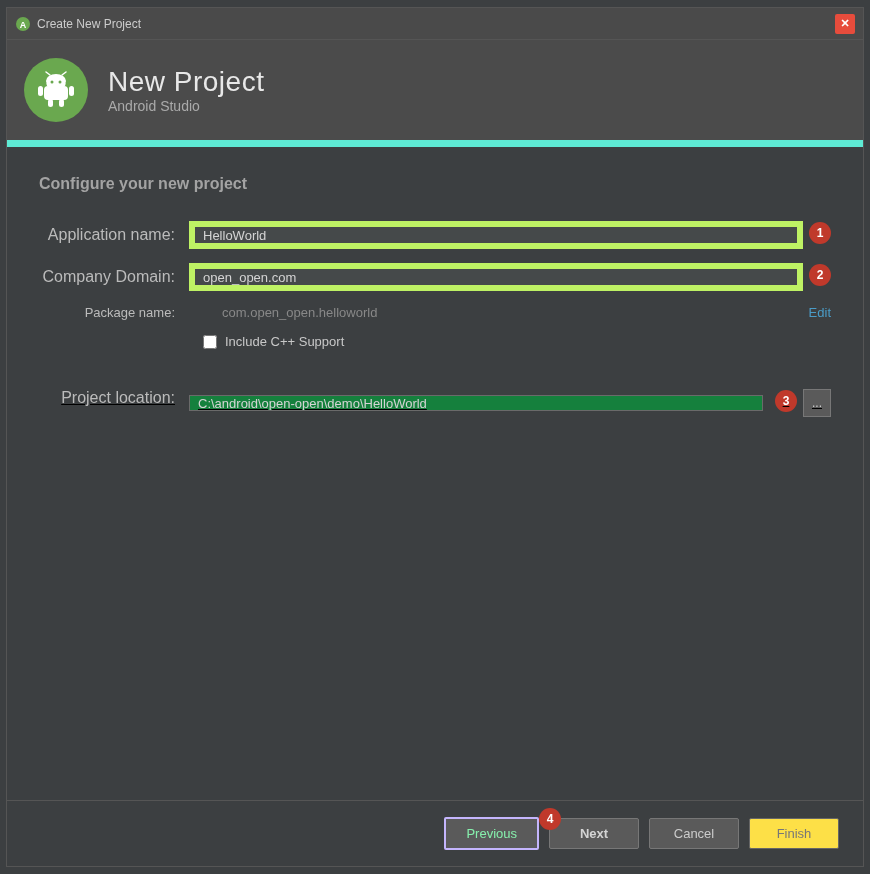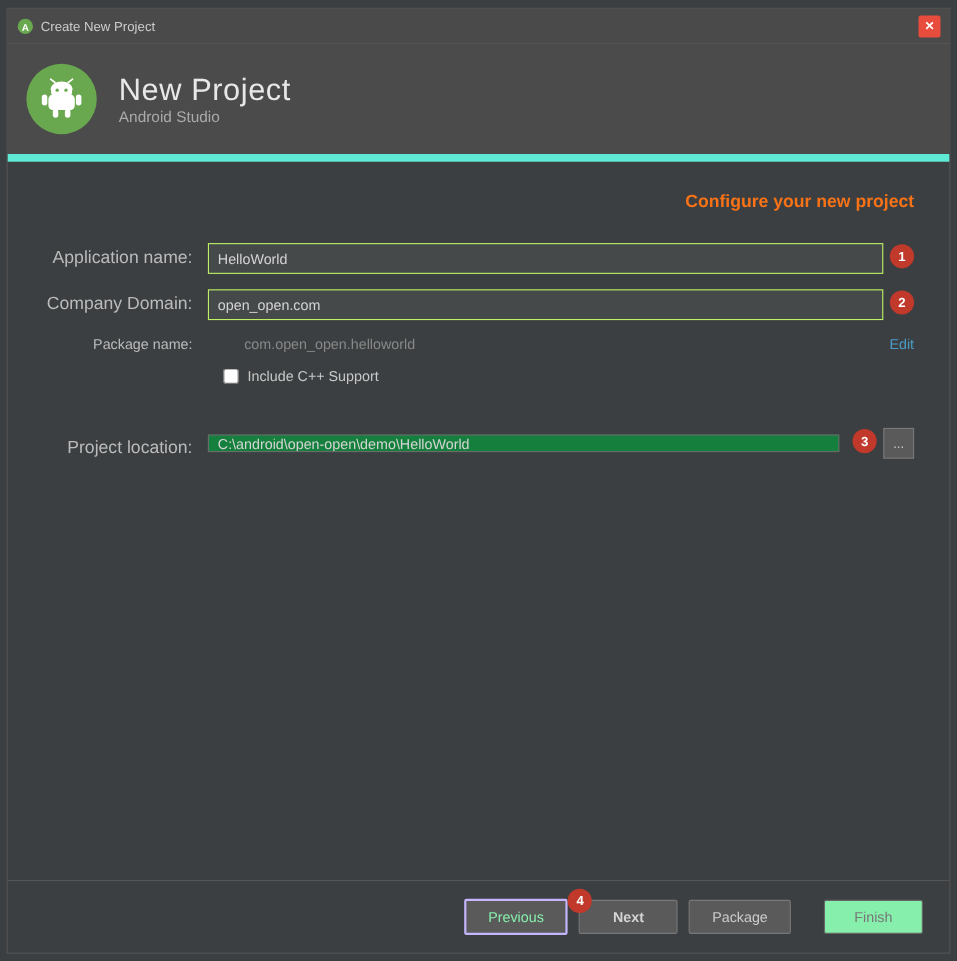--- a/index.html
+++ b/index.html
@@ -86,43 +86,42 @@
     .header-text p {
       color: #aaa;
       font-size: 14px;
     }
     .content {
       flex: 1;
       padding: 28px 32px;
       overflow-y: auto;
     }
     .section-title {
-      color: #f97316;
+      color: #a3a3a3;
       font-size: 16px;
       font-weight: bold;
       margin-bottom: 28px;
-      text-align: right;
     }
     .form-row {
       display: flex;
       align-items: center;
       margin-bottom: 14px;
     }
     .form-label {
       color: #bbb;
       font-size: 16px;
       width: 150px;
       flex-shrink: 0;
       text-align: right;
       padding-right: 14px;
     }
     .form-input {
       flex: 1;
       background: #45494a;
-      border: 1px solid #bef264;
+      border: 6px solid #bef264;
       color: #d4d4d4;
       font-size: 13px;
       padding: 5px 8px;
       outline: none;
       height: 28px;
     }
     .package-name-row {
       display: flex;
       align-items: center;
       margin-bottom: 14px;
@@ -167,21 +166,22 @@
     }
     .checkbox-label {
       color: #c8c8c8;
       font-size: 13px;
     }
     .project-location-section {
       margin-top: 40px;
     }
     .location-row {
       display: flex;
-      align-items: flex-end;
+      align-items: flex-start;
+      text-decoration: underline;
     }
     .location-input-wrapper {
       flex: 1;
       display: flex;
       align-items: center;
       gap: 6px;
     }
     .location-input {
       flex: 1;
       background: #15803d;
@@ -218,25 +218,24 @@
       border-radius: 2px;
       border: 1px solid transparent;
       min-width: 90px;
     }
     .btn-default {
       background: #5a5a5a;
       border-color: #777;
       color: #ccc;
     }
     .btn-disabled {
-      background: #86efac;
+      background: #fde047;
       border-color: #666;
       color: #777;
       cursor: not-allowed;
-      margin-left: 20px;
     }
     .step-badge {
       display: inline-flex;
       align-items: center;
       justify-content: center;
       width: 22px;
       height: 22px;
       background: #c0392b;
       color: white;
       border-radius: 50%;
@@ -377,16 +376,16 @@
       </div>
     </div>
   </div>
 
   <div class="footer">
     <button class="btn prev-btn">Previous</button>
     <button class="btn next-btn">
       <span class="badge">4</span>
       <span>Next</span>
     </button>
-    <button class="btn btn-default">Package</button>
+    <button class="btn btn-default">Cancel</button>
     <button class="btn btn-disabled" disabled="">Finish</button>
   </div>
 </div>
 
 </body></html>

